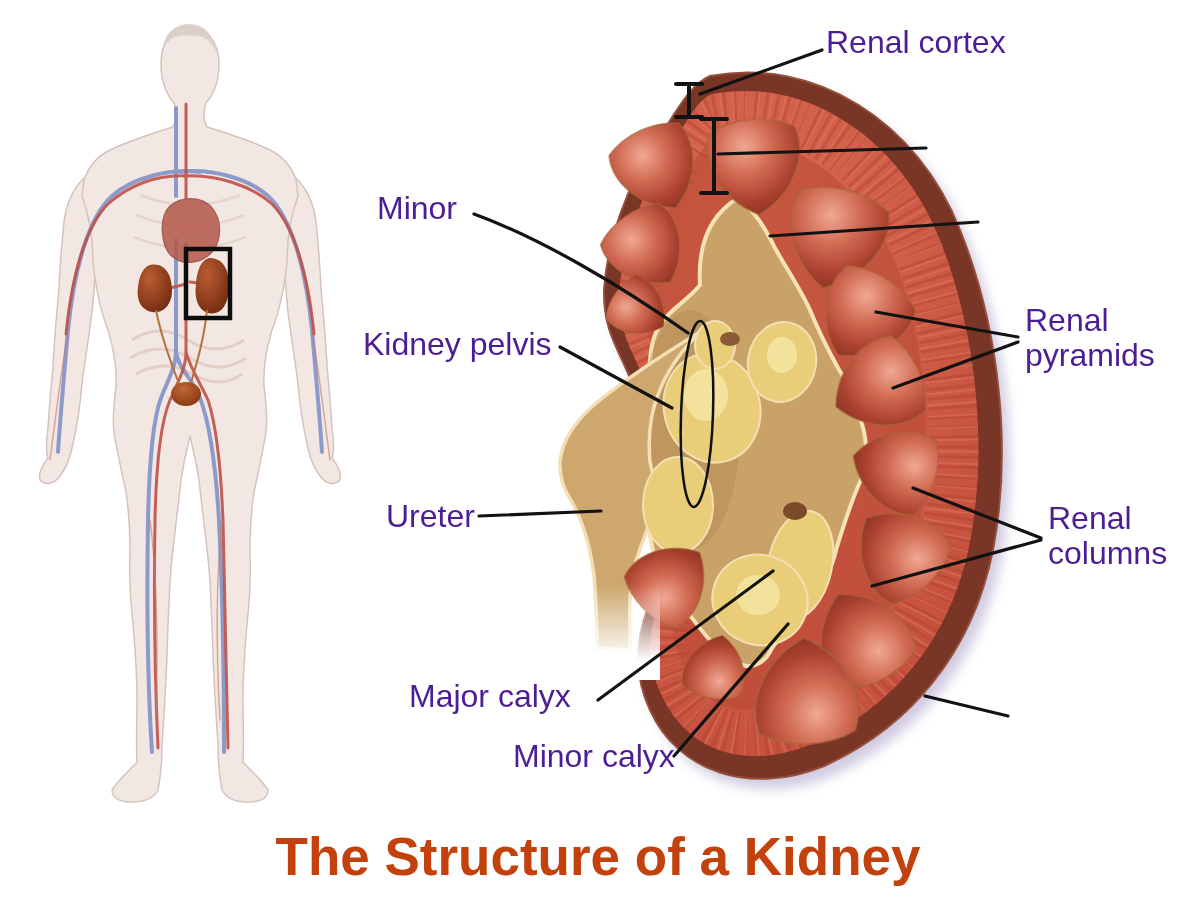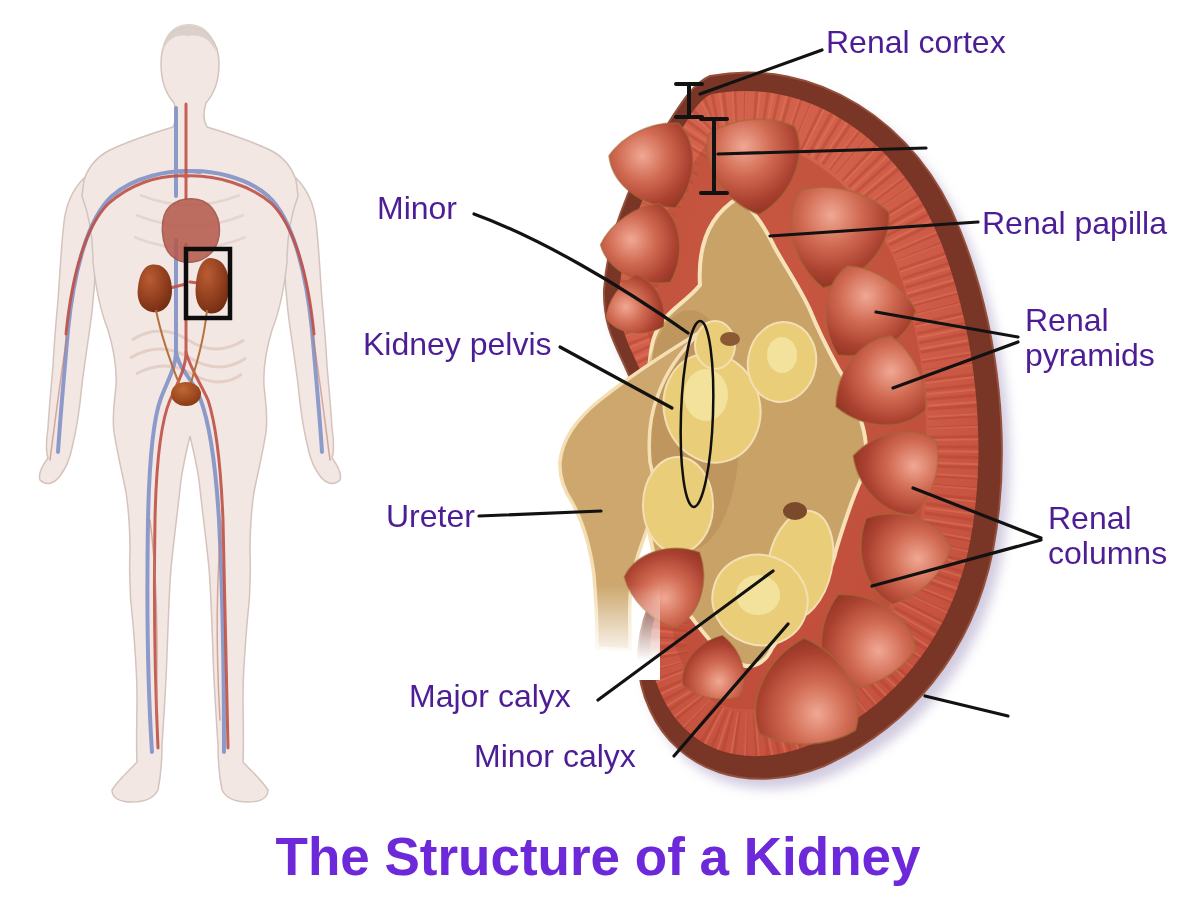--- a/index.html
+++ b/index.html
@@ -1,21 +1,21 @@
 <!DOCTYPE html>
 <html><head>
 <meta charset="utf-8">
 <style>
   html,body{margin:0;padding:0;background:#ffffff;}
   .stage{position:relative;width:1200px;height:900px;background:#ffffff;overflow:hidden;
          font-family:"Liberation Sans",sans-serif;}
   .art{position:absolute;left:0;top:0;}
   .lbl{position:absolute;font-size:32px;line-height:1.1;color:#4c1d95;white-space:pre-line;}
   .title{position:absolute;top:826px;left:598px;transform:translateX(-50%);
-         font-size:53px;font-weight:bold;color:#6d28d9;white-space:nowrap;}
+         font-size:53px;font-weight:bold;color:#c2410c;white-space:nowrap;}
 </style>
 </head>
 <body>
 
 <div class="stage">
 
 <svg class="art" width="1200" height="900" viewBox="0 0 1200 900">
   <defs>
     <radialGradient id="gPyr" cx="40%" cy="28%" r="80%">
       <stop offset="0" stop-color="#f0a894"></stop>
@@ -226,26 +226,25 @@
     <path d="M 1008,716 L 925,696"></path>
     <path d="M 474,214 C 540,238 620,285 688,333"></path>
     <path d="M 560,347 L 672,408"></path>
     <path d="M 479,516 L 601,511"></path>
     <path d="M 598,700 L 773,571"></path>
     <path d="M 674,756 L 788,624"></path>
   </g>
 </svg>
 
 <div class="lbl" style="left:826px;top:25px;">Renal cortex</div>
-<div class="lbl" style="left:982px;top:206px;">Renal papilla</div>
 <div class="lbl" style="left:1025px;top:303px;">Renal
 pyramids</div>
 <div class="lbl" style="left:1048px;top:501px;">Renal
 columns</div>
 <div class="lbl" style="left:377px;top:191px;">Minor</div>
 <div class="lbl" style="left:363px;top:327px;">Kidney pelvis</div>
 <div class="lbl" style="left:386px;top:499px;">Ureter</div>
 <div class="lbl" style="left:409px;top:679px;">Major calyx</div>
-<div class="lbl" style="left:474px;top:739px;">Minor calyx</div>
+<div class="lbl" style="left:513px;top:739px;">Minor calyx</div>
 
 <div class="title">The Structure of a Kidney</div>
 
 </div>
 
 </body></html>

